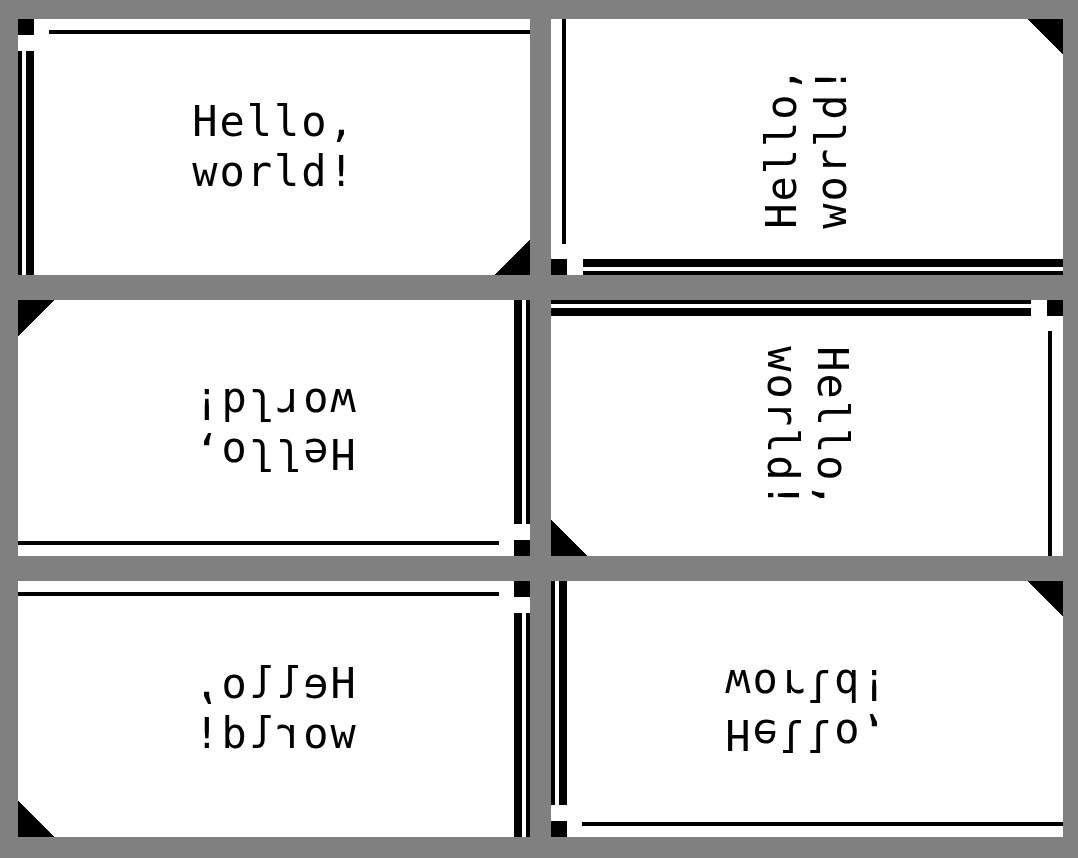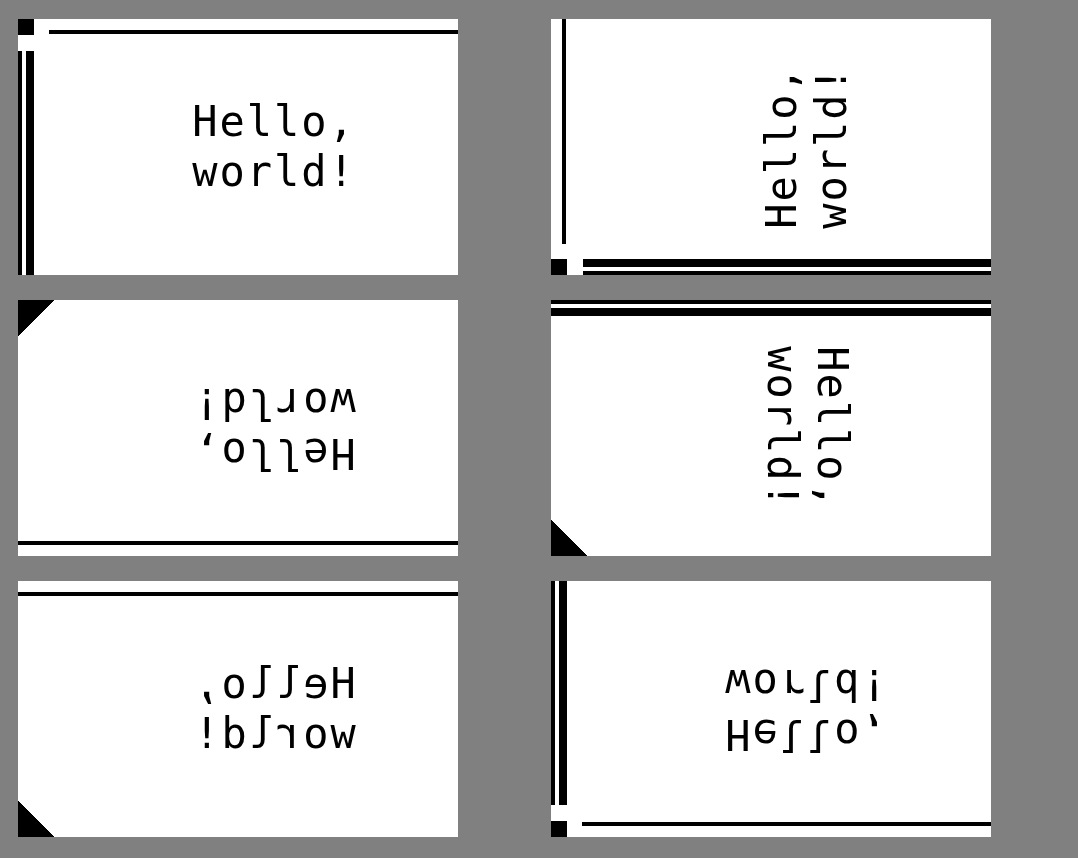--- a/index.html
+++ b/index.html
@@ -1,17 +1,17 @@
 <!DOCTYPE html>
 <html><head>
 <meta charset="utf-8">
 <style>
   html, body { margin:0; padding:0; }
   body { width:1078px; height:858px; background:#808080; position:relative; overflow:hidden; }
-  .panel { position:absolute; width:440px; height:256px; background:#fff; overflow:hidden; }
+  .panel { position:absolute; width:512px; height:256px; background:#fff; overflow:hidden; }
   .inner { position:absolute; background:#fff; }
   .land { width:512px; height:256px; left:0; top:0; }
   .port { width:256px; height:512px; left:128px; top:-128px; }
   .sq { position:absolute; left:0; top:0; width:16px; height:16px; background:#000; }
   .topline { position:absolute; top:11px; left:31px; right:0; height:4px; background:#000; }
   .lthin { position:absolute; left:0; top:32px; bottom:0; width:4px; background:#000; }
   .lthick { position:absolute; left:8px; top:32px; bottom:0; width:8px; background:#000; }
   .tri { position:absolute; right:0; bottom:0; width:36px; height:36px; }
   .txt { position:absolute; left:0; right:0; top:50%; transform:translateY(-50%);
          text-align:center; font-family:"DejaVu Sans Mono", monospace; font-size:42px;

